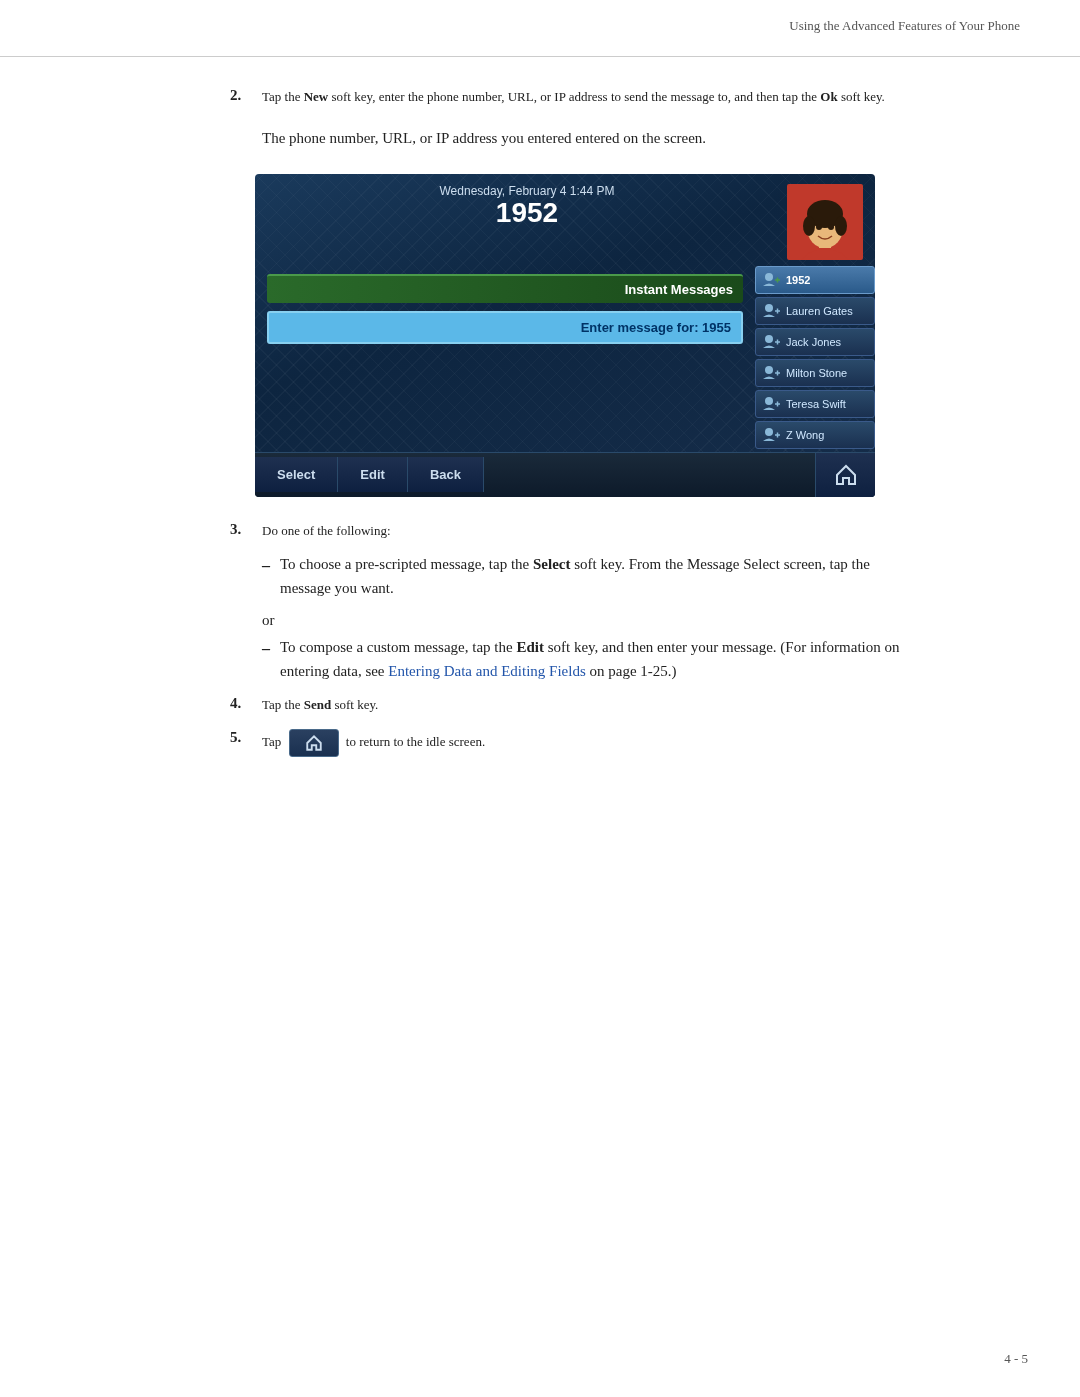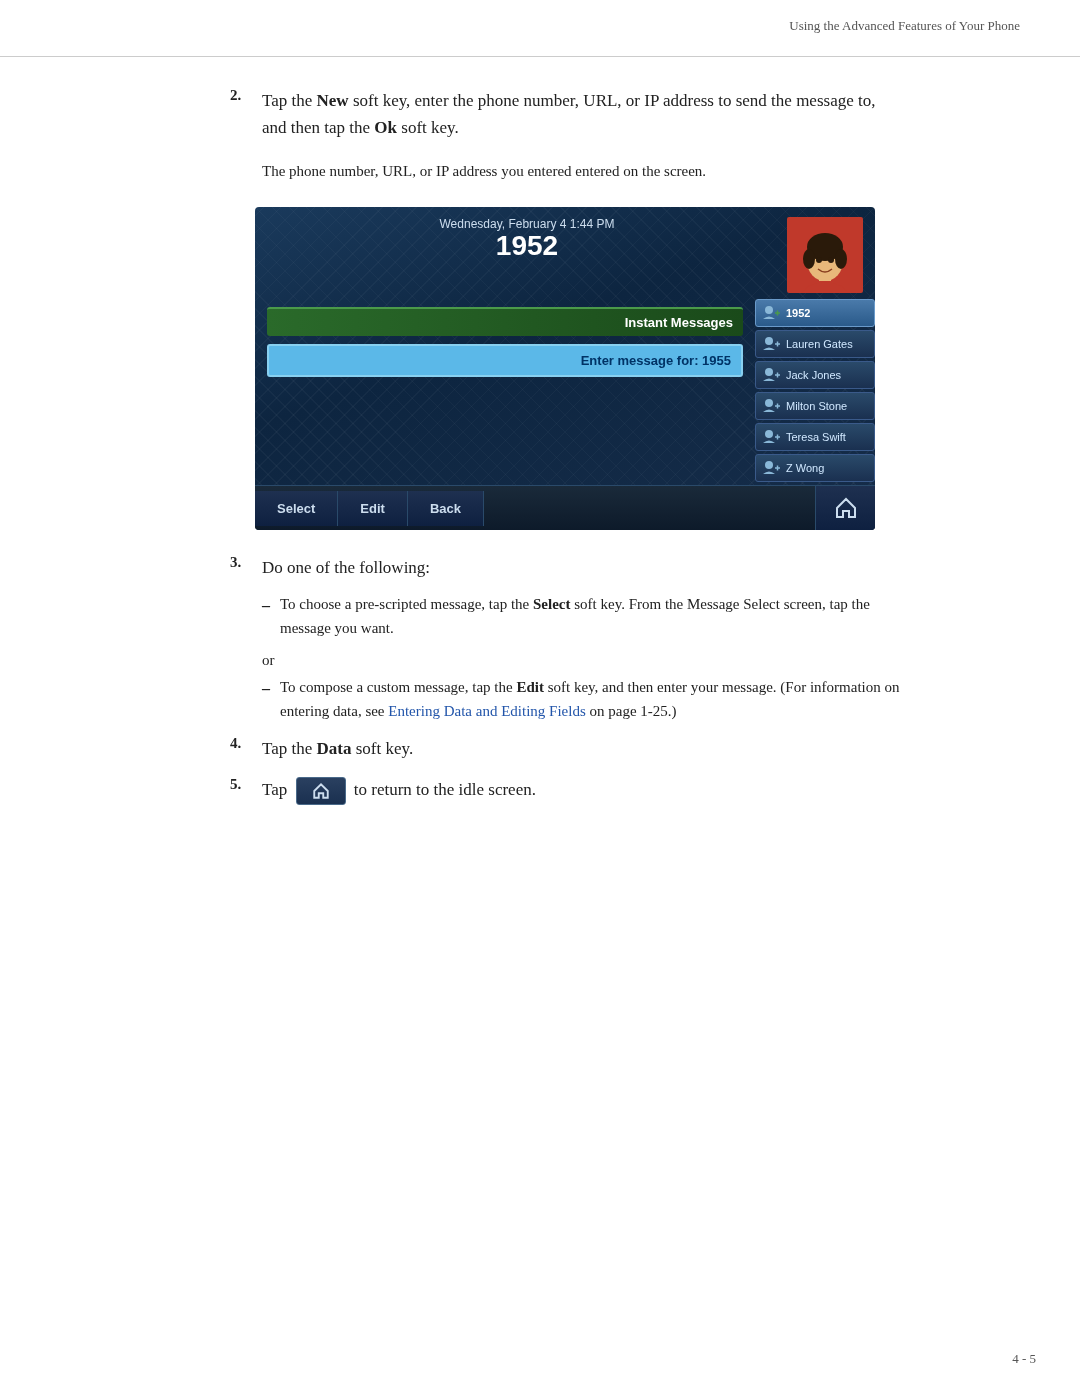--- a/index.html
+++ b/index.html
@@ -34,21 +34,21 @@
       margin-bottom: 18px;
     }
 
     .step-number {
       font-weight: bold;
       font-size: 15px;
       min-width: 20px;
     }
 
     .step-text {
-      font-size: 17px;
+      font-size: 13px;
       line-height: 1.6;
     }
 
     .step-text b {
       font-weight: bold;
     }
 
     .sub-text {
       margin-left: 32px;
       margin-top: 10px;
@@ -311,21 +311,21 @@
       width: 50px;
       height: 28px;
       vertical-align: middle;
       margin: 0 4px;
     }
 
     
     .page-number {
       position: absolute;
       bottom: 30px;
-      right: 44px;
+      right: 52px;
       font-size: 13px;
       color: #555;
     }
   </style>
 </head>
 <body>
 
 <div class="page-header">
   <span>Using the Advanced Features of Your Phone</span>
 </div>
@@ -472,21 +472,21 @@
       <span class="bullet-dash">–</span>
       <span class="bullet-text">
         To compose a custom message, tap the <b>Edit</b> soft key, and then enter your message. (For information on entering data, see <a class="link-text">Entering Data and Editing Fields</a> on page 1-25.)
       </span>
     </div>
   </div>
 
   <div class="step4-block">
     <span class="step-number">4.</span>
     <span class="step-text">
-      Tap the <b>Data</b> soft key.
+      Tap the <b>Send</b> soft key.
     </span>
   </div>
 
   <div class="step5-block">
     <span class="step-number">5.</span>
     <span class="step-text">
       Tap
       <span class="inline-home-btn">
         <svg width="18" height="18" viewBox="0 0 24 24">
           <path d="M3 12 L12 3 L21 12 L21 21 L15 21 L15 15 L9 15 L9 21 L3 21 Z" fill="none" stroke="#cde" stroke-width="2.5"></path>

